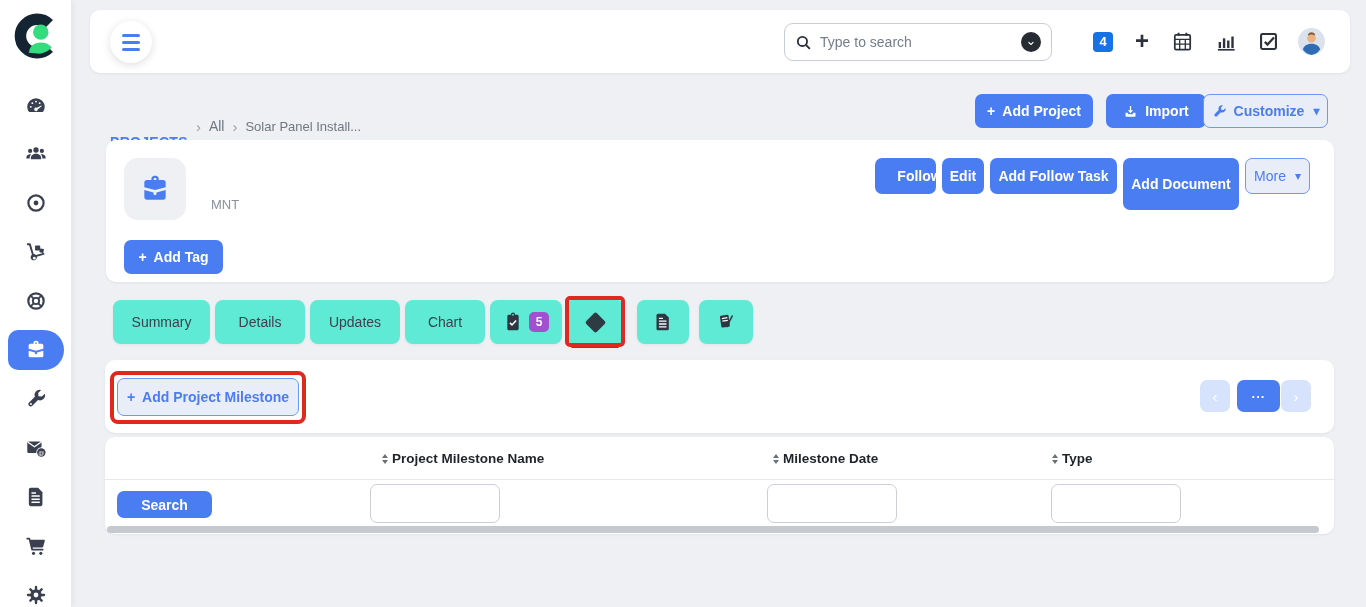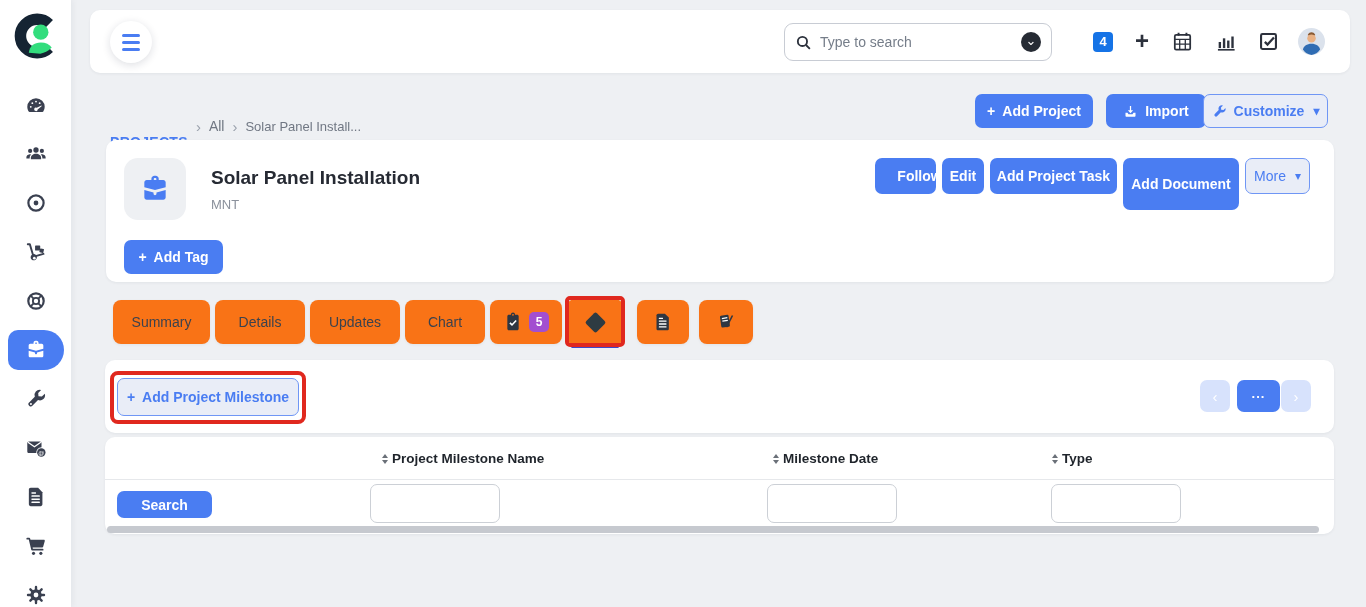--- a/index.html
+++ b/index.html
@@ -68,21 +68,21 @@
   #project-title { left:211px; top:167px; font-size:19px; font-weight:bold; color:#262a33; }
   #project-code { left:211px; top:197px; font-size:13px; color:#8b919c; }
   #btn-follow { left:875px; top:158px; width:61px; height:36px;padding-left:28px; }
   #btn-edit { left:942px; top:158px; width:42px; height:36px; }
   #btn-add-task { left:990px; top:158px; width:127px; height:36px; }
   #btn-add-doc { left:1123px; top:158px; width:116px; height:52px; }
   #btn-more { left:1245px; top:158px; width:65px; height:36px; font-weight:normal; }
   #btn-add-tag { left:124px; top:240px; width:99px; height:34px; }
 
   
-  .tab { position:absolute; top:300px; height:44px; background:#f97316; border-radius:8px;
+  .tab { position:absolute; top:300px; height:44px; background:#5eead4; border-radius:8px;
          box-shadow:0 1px 3px rgba(20,30,55,.06); display:flex; align-items:center;
          justify-content:center; font-size:14px; font-weight:500; color:#3c424d; cursor:pointer; }
   #tab-summary { left:113px; width:97px; }
   #tab-details { left:215px; width:90px; }
   #tab-updates { left:310px; width:90px; }
   #tab-chart   { left:405px; width:80px; }
   #tab-tasks   { left:490px; width:72px; gap:6px; }
   #tab-tasks svg { width:20px; height:20px; }
   #tasks-badge { width:20px; height:20px; background:#a24fd0; color:#fff; border-radius:5px;
                  font-size:12px; font-weight:bold; text-align:center; line-height:20px; }
@@ -327,26 +327,25 @@
     <span class="caret">▾</span>
   </div>
 
   <div id="project-card" class="abs card"></div>
   <div id="project-tile" class="abs">
     <svg viewBox="0 0 24 24" fill="#4a7df2">
       <path d="M9.3 5.2V4.3C9.3 3 10.3 2 11.6 2h.9c1.3 0 2.3 1 2.3 2.3v.9h3.4c1 0 1.8.8 1.8 1.8v3.6l-8 2.2-8-2.2V7c0-1 .8-1.8 1.8-1.8h3.5zm1.8-.9v.9h1.9v-.9c0-.3-.2-.5-.5-.5h-.9c-.3 0-.5.2-.5.5z"></path>
       <path d="M4 12.7l6.9 1.9v.9c0 .6.5 1.1 1.1 1.1s1.1-.5 1.1-1.1v-.9l6.9-1.9v5.5c0 1-.8 1.8-1.8 1.8H5.8c-1 0-1.8-.8-1.8-1.8z"></path>
     </svg>
   </div>
-  <div id="project-title" class="abs">Solar Panel Installation</div>
   <div id="project-code" class="abs">MNT</div>
 
   <div id="btn-follow" class="abs btn btn-blue">Follow</div>
   <div id="btn-edit" class="abs btn btn-blue">Edit</div>
-  <div id="btn-add-task" class="abs btn btn-blue">Add Project Task</div>
+  <div id="btn-add-task" class="abs btn btn-blue">Add Follow Task</div>
   <div id="btn-add-doc" class="abs btn btn-blue">Add Document</div>
   <div id="btn-more" class="abs btn btn-light">
     <span>More</span>
     <span class="caret">▾</span>
   </div>
   <div id="btn-add-tag" class="abs btn btn-blue">
     <span>+</span>
     <span>Add Tag</span>
   </div>
 

